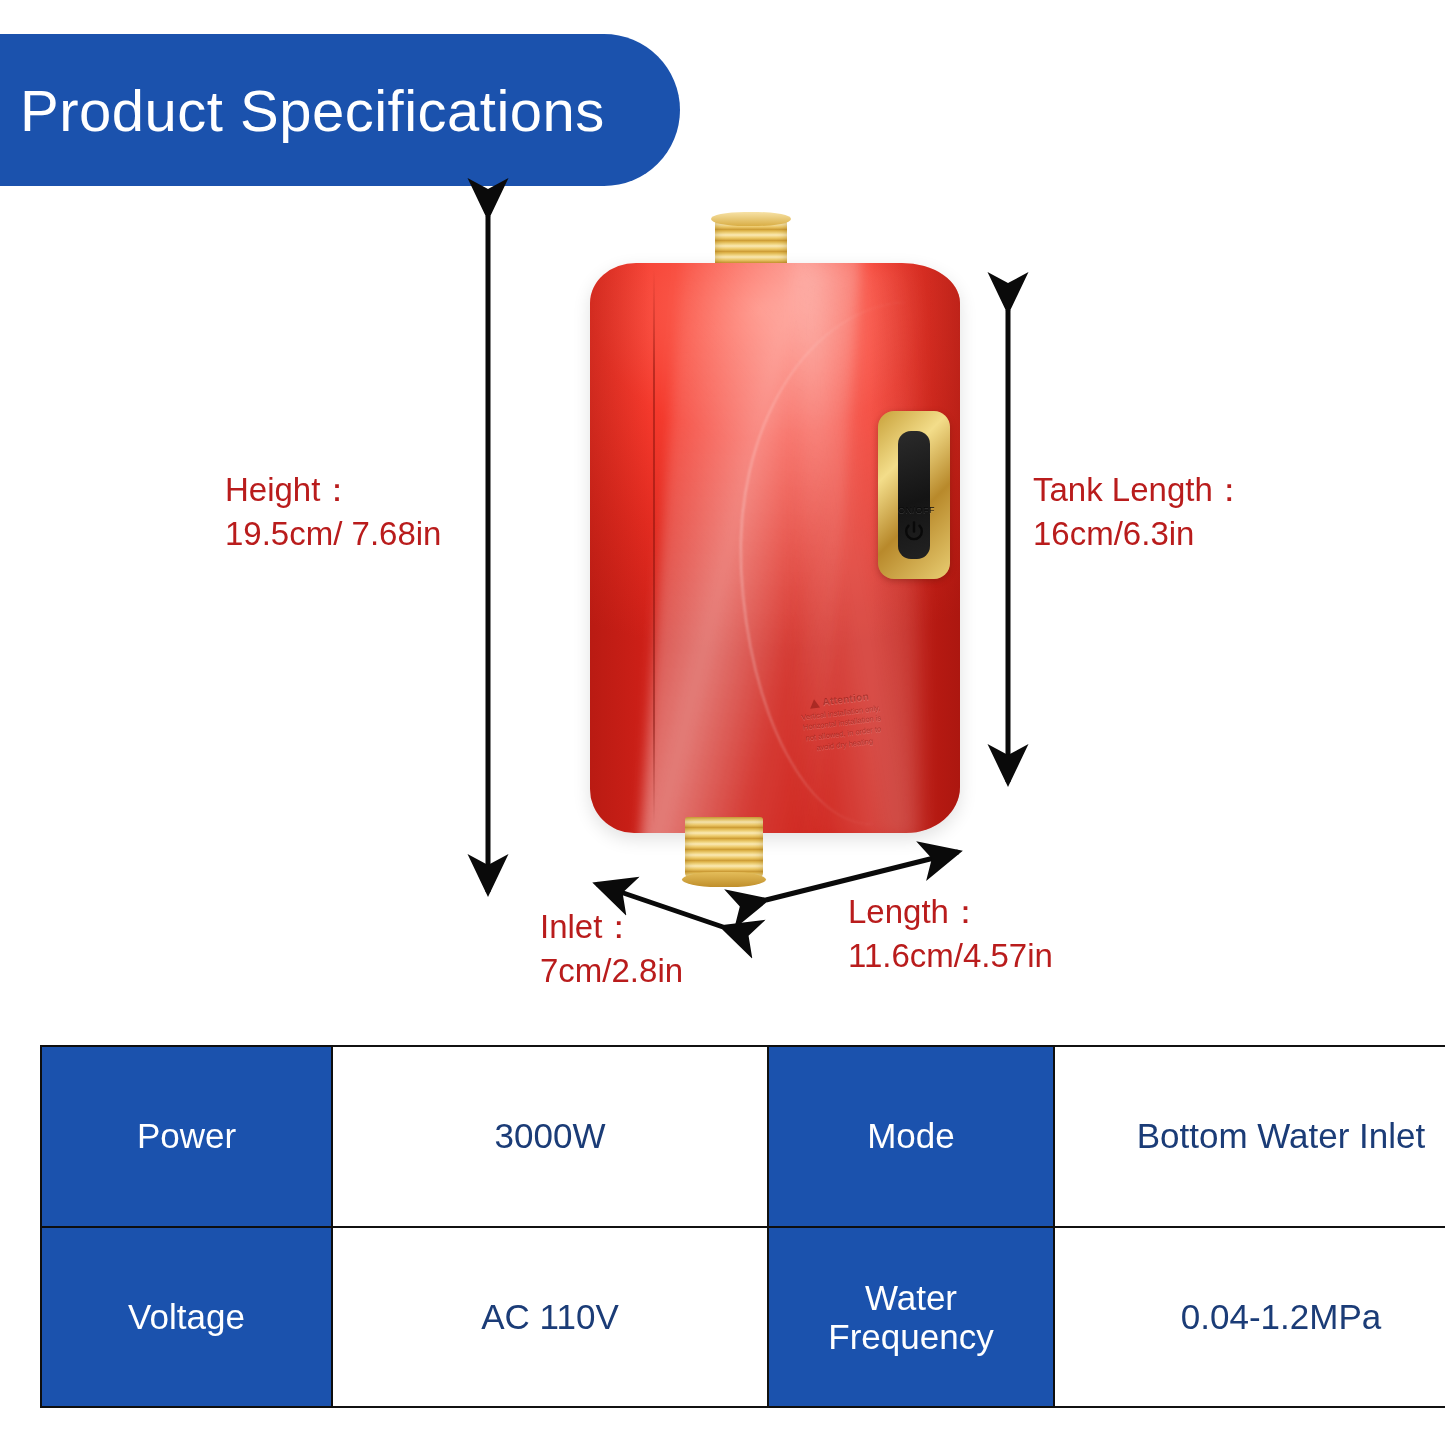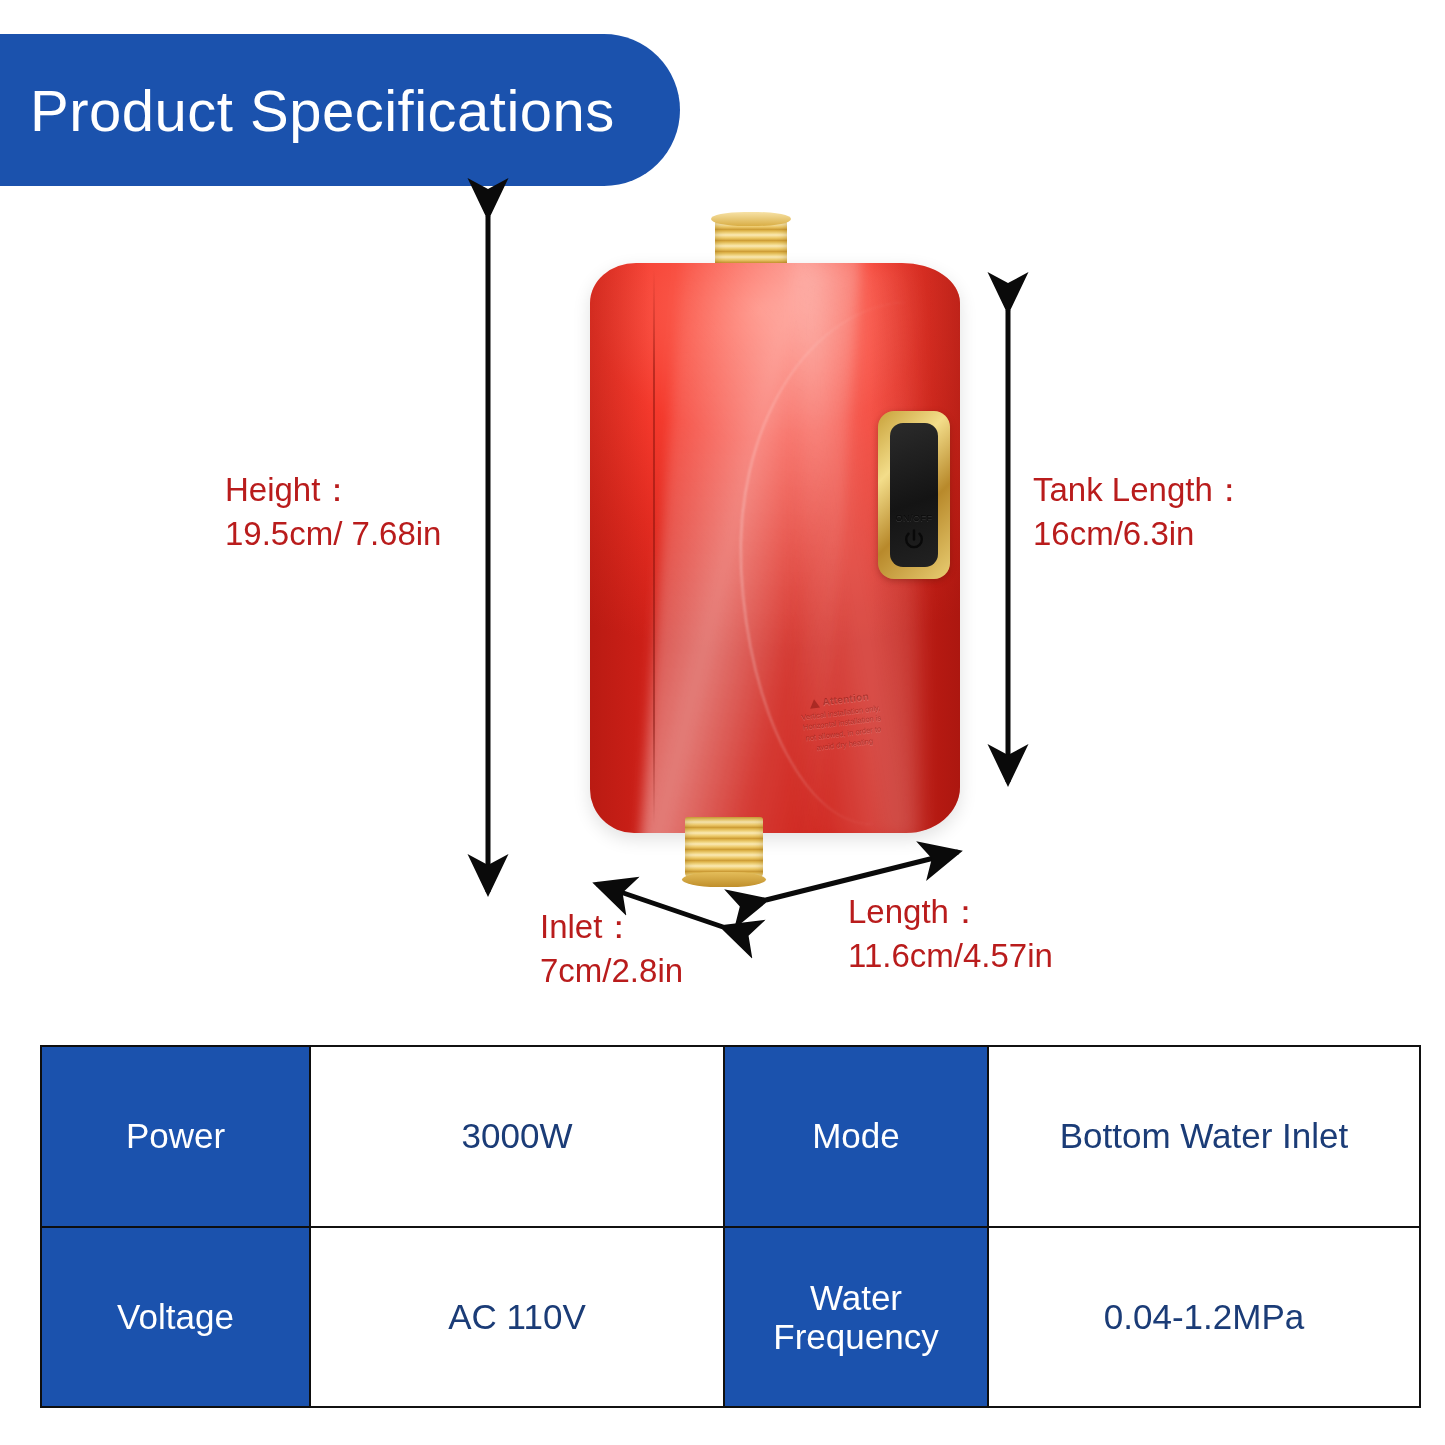--- a/index.html
+++ b/index.html
@@ -17,21 +17,21 @@
     position:absolute;left:0;top:34px;
     width:680px;height:152px;
     background:#1B52AD;
     border-radius:0 90px 90px 0;
     display:flex;align-items:center;
   }
   .title-text{
     color:#ffffff;
     font-size:58px;
     letter-spacing:.5px;
-    padding-left:30px;
+    padding-left:20px;
     white-space:nowrap;
     font-weight:400;
   }
 
   
   .dim{
     position:absolute;
     color:#b91c1c;
     font-size:33px;
     line-height:1.32;
@@ -121,21 +121,21 @@
     transform:rotate(-3deg);
     filter:blur(1px);
   }
 
   
   .panel{
     position:absolute;left:288px;top:148px;
     width:72px;height:168px;
     background:linear-gradient(135deg,#c8a13a,#f3dd8a 30%,#b8892b 60%,#e8cd72);
     border-radius:16px;
-    padding:12px;
+    padding:20px;
     box-sizing:border-box;
     box-shadow:0 2px 6px rgba(90,20,10,.35);
   }
   .panel-face{
     width:100%;height:100%;
     background:linear-gradient(160deg,#2b2b2b,#141414 55%,#222);
     border-radius:13px;
     position:relative;
   }
   .panel-onoff{
@@ -176,21 +176,21 @@
     position:absolute;left:40px;top:1045px;
     width:1363px;height:363px;
     border-collapse:collapse;
     table-layout:fixed;
   }
   #spec-table td{
     border:2px solid #111111;
     text-align:center;
     vertical-align:middle;
     font-size:35px;
-    padding:1px;
+    padding:12px;
   }
   #spec-table td.k{
     background:#1B52AD;color:#ffffff;
     width:265px;
     border-color:#0e0e0e;
   }
   #spec-table td.v{
     background:#ffffff;color:#1B3C77;margin-left:42px;
   }
   #spec-table td.v1{width:410px;}

